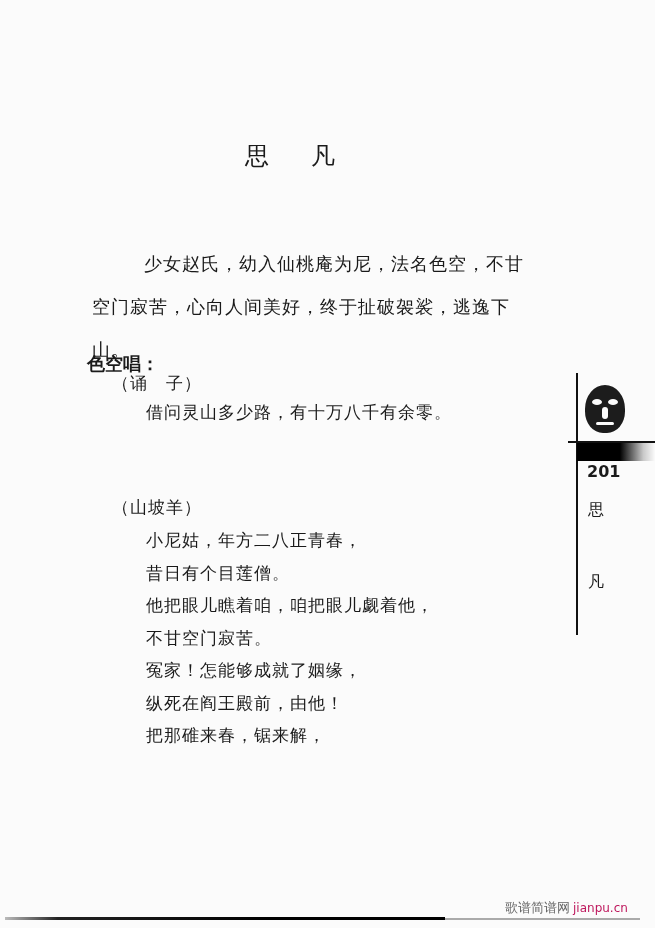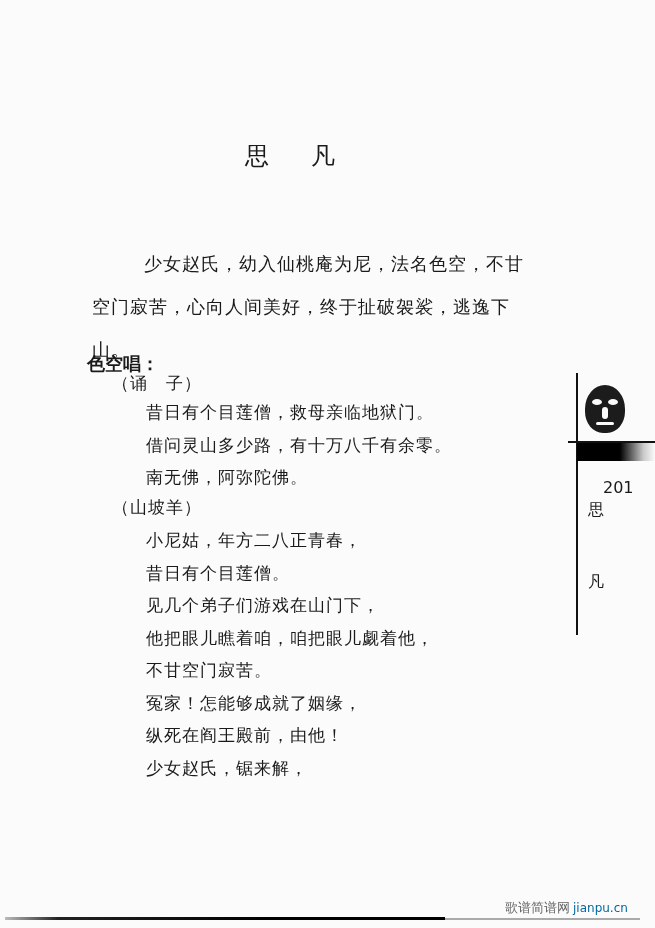--- a/index.html
+++ b/index.html
@@ -43,64 +43,61 @@
     .mask {
       position: absolute; left: 585px; top: 385px; width: 40px; height: 48px;
       border-radius: 50% 50% 45% 45%; background: #1c1c1c;
     }
     .mask .eye { position: absolute; top: 14px; width: 10px; height: 6px; background: #fbfbfb; border-radius: 50%; }
     .mask .eye.l { left: 7px; } .mask .eye.r { right: 7px; }
     .mask .nose { position: absolute; left: 17px; top: 22px; width: 6px; height: 12px; background: #fbfbfb; border-radius: 3px; }
     .mask .mouth { position: absolute; left: 11px; top: 37px; width: 18px; height: 3px; background: #fbfbfb; border-radius: 2px; }
     .page-num {
       position: absolute; left: 587px; top: 462px;
-      font-family: "DejaVu Sans", "Liberation Sans", sans-serif; font-size: 16px; margin: 16px;
+      font-family: "DejaVu Sans", "Liberation Sans", sans-serif; font-size: 16px; margin: 0; font-weight: bold;
     }
     .side-char { position: absolute; left: 588px; font-size: 16px; margin: 0; }
     .footer-rule {
       position: absolute; top: 917px; left: 5px; width: 440px; height: 3px;
       background: linear-gradient(to right, #bbb 0%, #222 12%, #000 60%, #000 100%);
     }
     .footer-rule2 {
       position: absolute; top: 918px; left: 445px; width: 195px; height: 2px; background: #aaa;
     }
     .watermark {
       position: absolute; left: 505px; top: 899px; font-size: 13px; margin: 0; color: #666;
       font-family: "DejaVu Serif", serif;
     }
-    .watermark .url { color: #0369a1; font-family: "DejaVu Sans", sans-serif; font-size: 12px; margin-left: 3px; }
+    .watermark .url { color: #be185d; font-family: "DejaVu Sans", sans-serif; font-size: 12px; margin-left: 3px; }
   </style>
 </head>
 <body>
 
 <h1 class="title">
   <span class="c1">思</span><span>凡</span>
 </h1>
 
 <p class="intro">少女赵氏，幼入仙桃庵为尼，法名色空，不甘空门寂苦，心向人间美好，终于扯破袈裟，逃逸下山。</p>
 
 <p class="role">色空唱：</p>
 
 <p class="section-head" style="top:372px">（诵　子）</p>
 <ul class="verse" style="top:396px">
-  <li>昔日有个目莲僧，救母亲临地狱门。</li>
   <li>借问灵山多少路，有十万八千有余零。</li>
-  <li>南无佛，阿弥陀佛。</li>
 </ul>
 
 <p class="section-head" style="top:496px">（山坡羊）</p>
 <ul class="verse" style="top:524px">
   <li>小尼姑，年方二八正青春，</li>
   <li>昔日有个目莲僧。</li>
-  <li>见几个弟子们游戏在山门下，</li>
   <li>他把眼儿瞧着咱，咱把眼儿觑着他，</li>
   <li>不甘空门寂苦。</li>
   <li>冤家！怎能够成就了姻缘，</li>
   <li>纵死在阎王殿前，由他！</li>
-  <li>少女赵氏，锯来解，</li>
+  <li>把那碓来春，锯来解，</li>
 </ul>
 
 <div class="sidebar-rule-v"></div>
 <div class="mask">
   <span class="eye l"></span>
     <span class="eye r"></span>
     <span class="nose"></span>
     <span class="mouth"></span>
 </div>
 <div class="sidebar-rule-h"></div>

